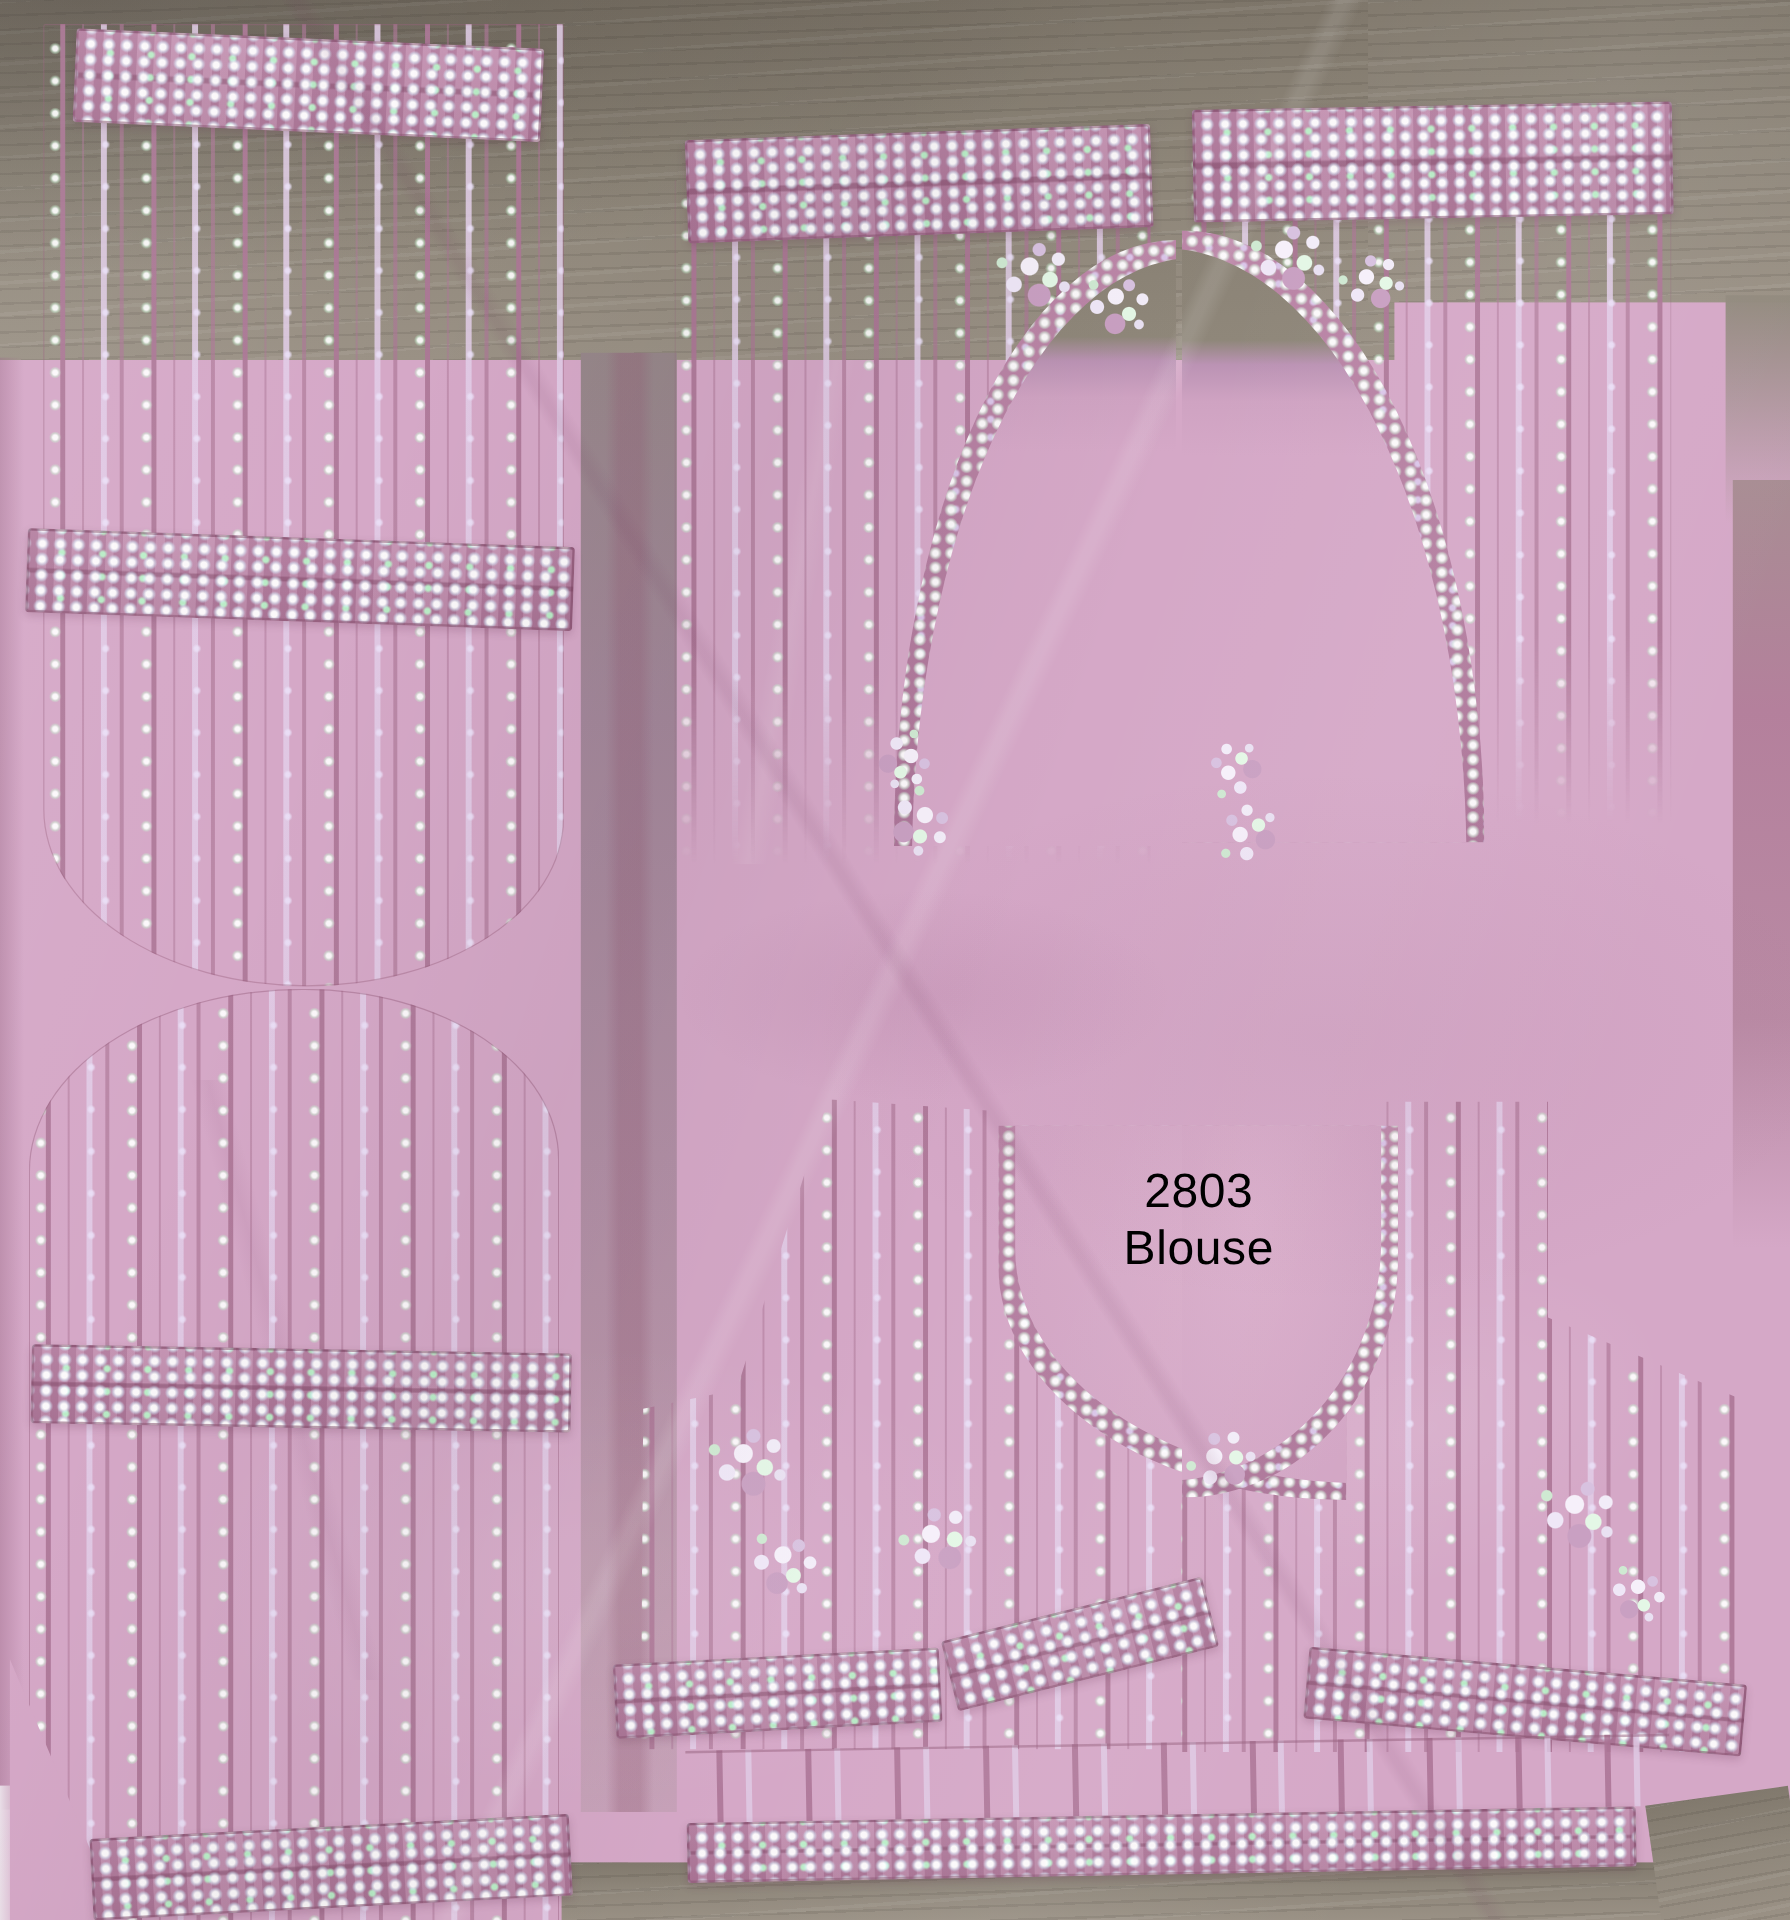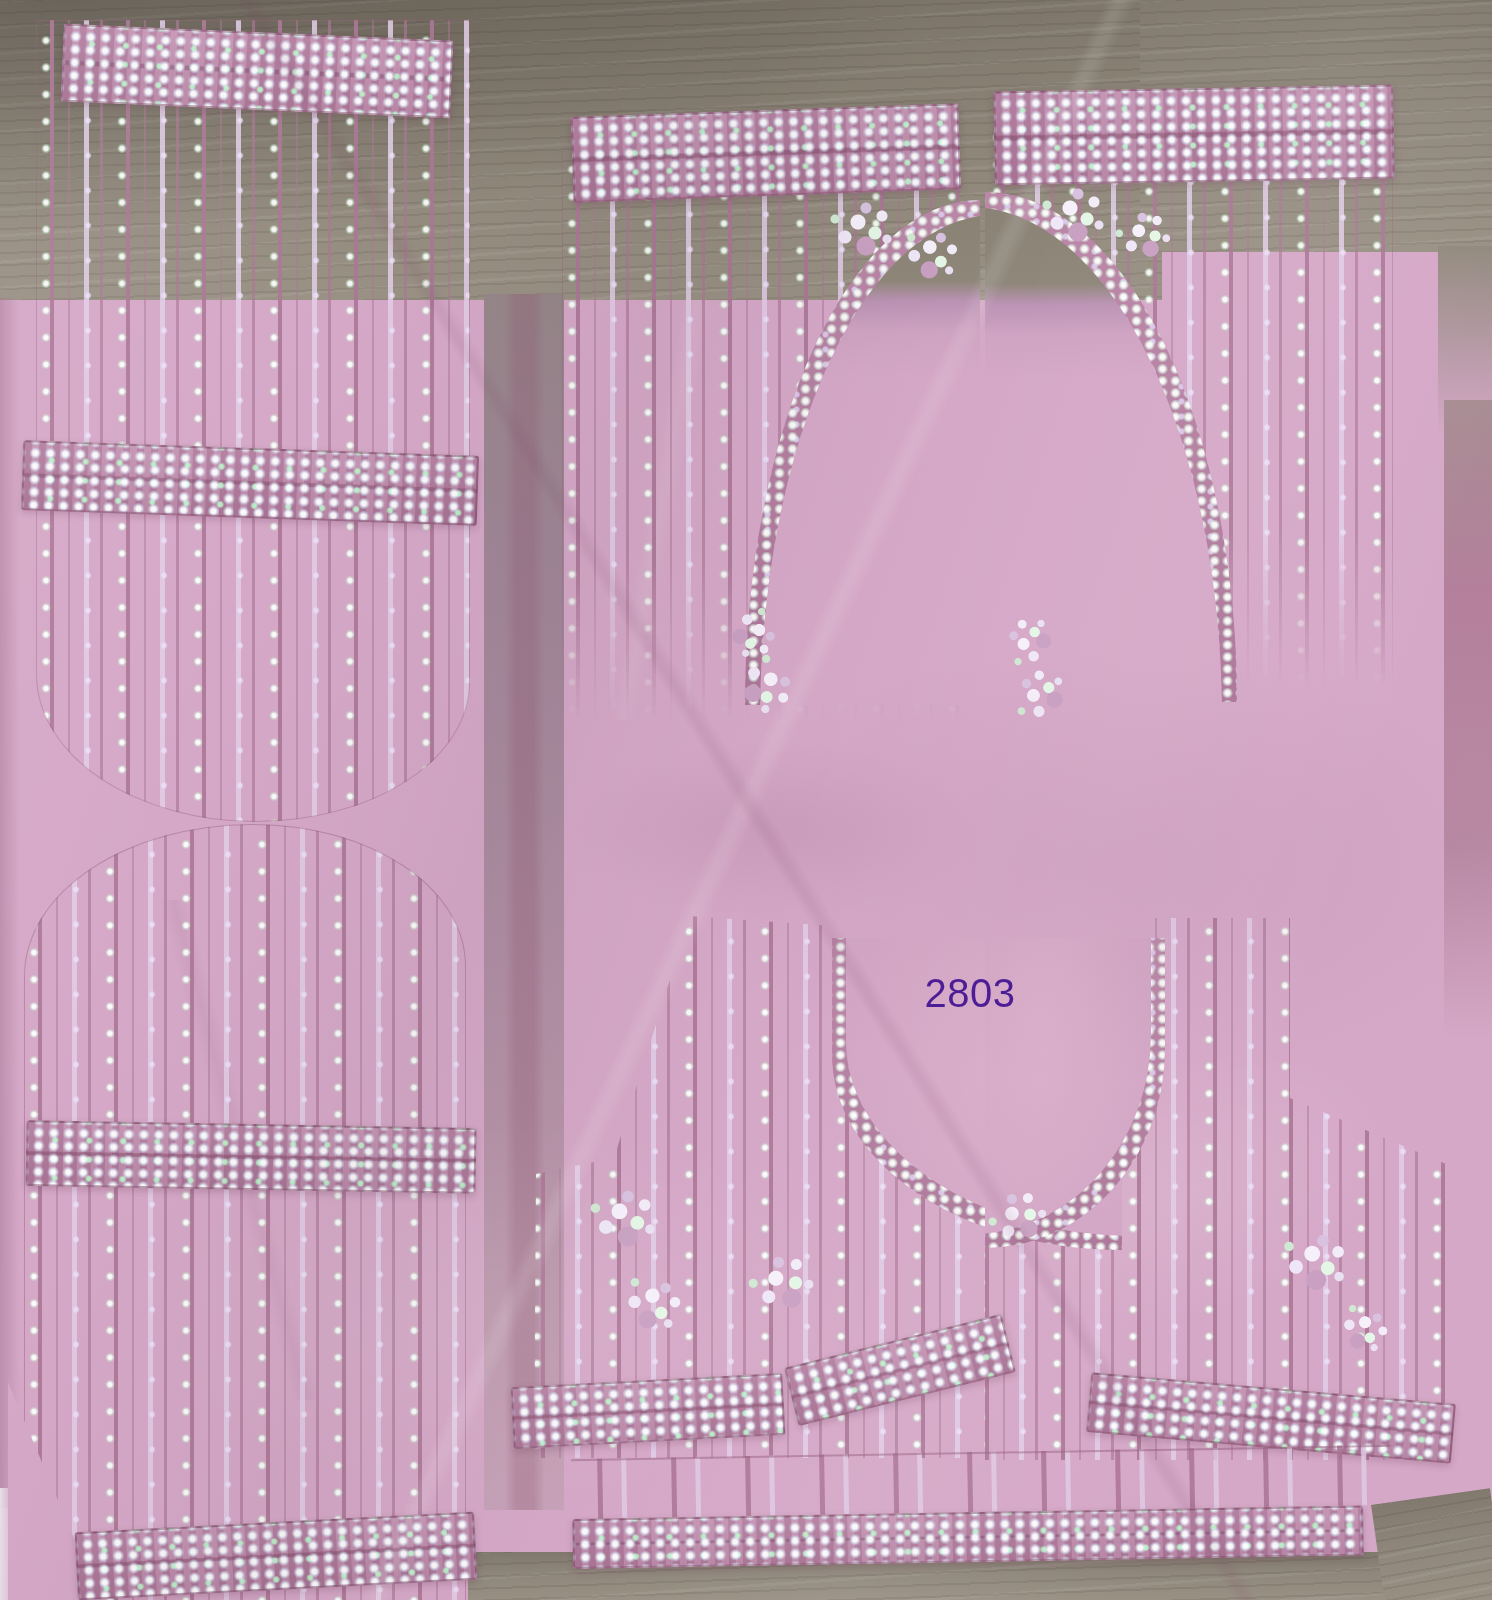--- a/index.html
+++ b/index.html
@@ -161,22 +161,22 @@
   .m12{left:1272px;top:1230px;transform:rotate(10deg) scale(1.05);}
   .m13{left:1316px;top:1296px;transform:rotate(40deg) scale(0.8);}
   .m14{left:978px;top:1180px;transform:rotate(-30deg) scale(0.9);}
   
   .crease{pointer-events:none;}
   .cr1{left:560px;top:740px;width:420px;height:180px;background:radial-gradient(ellipse,rgba(130,70,110,0.10),rgba(130,70,110,0) 70%);}
   .cr2{left:980px;top:1060px;width:420px;height:260px;background:radial-gradient(ellipse,rgba(255,255,255,0.10),rgba(255,255,255,0) 70%);transform:rotate(-20deg);}
   .cr3{left:60px;top:900px;width:360px;height:500px;background:linear-gradient(75deg,rgba(0,0,0,0) 47%,rgba(120,60,100,0.07) 50%,rgba(0,0,0,0) 53%);}
   .cr4{left:560px;top:300px;width:200px;height:420px;background:linear-gradient(100deg,rgba(0,0,0,0) 45%,rgba(255,255,255,0.08) 50%,rgba(0,0,0,0) 56%);}
   
-  .label{left:855px;top:970px;width:230px;z-index:45;text-align:center;
-    color:#4c1d95;font-size:40px;line-height:47px;letter-spacing:0.5px;}
+  .label{left:884px;top:970px;width:230px;z-index:45;text-align:center;
+    color:#000000;font-size:40px;line-height:47px;letter-spacing:0.5px;}
 </style>
 </head>
 <body>
 
 <div class="photo">
 
   <div class="abs gray gray-tl-shade g1"></div>
   <div class="abs gray g2"></div>
   <div class="abs g3"></div>
   <div class="abs strip-v"></div>
@@ -229,15 +229,16 @@
   <div class="motif m8"></div>
   <div class="motif m9"></div>
   <div class="motif m10"></div>
   <div class="motif m11"></div>
   <div class="motif m12"></div>
   <div class="motif m13"></div>
   <div class="motif m14"></div>
 
   <div class="abs label">
     <div>2803</div>
+    <div>Blouse</div>
   </div>
 
 </div>
 
 </body></html>

